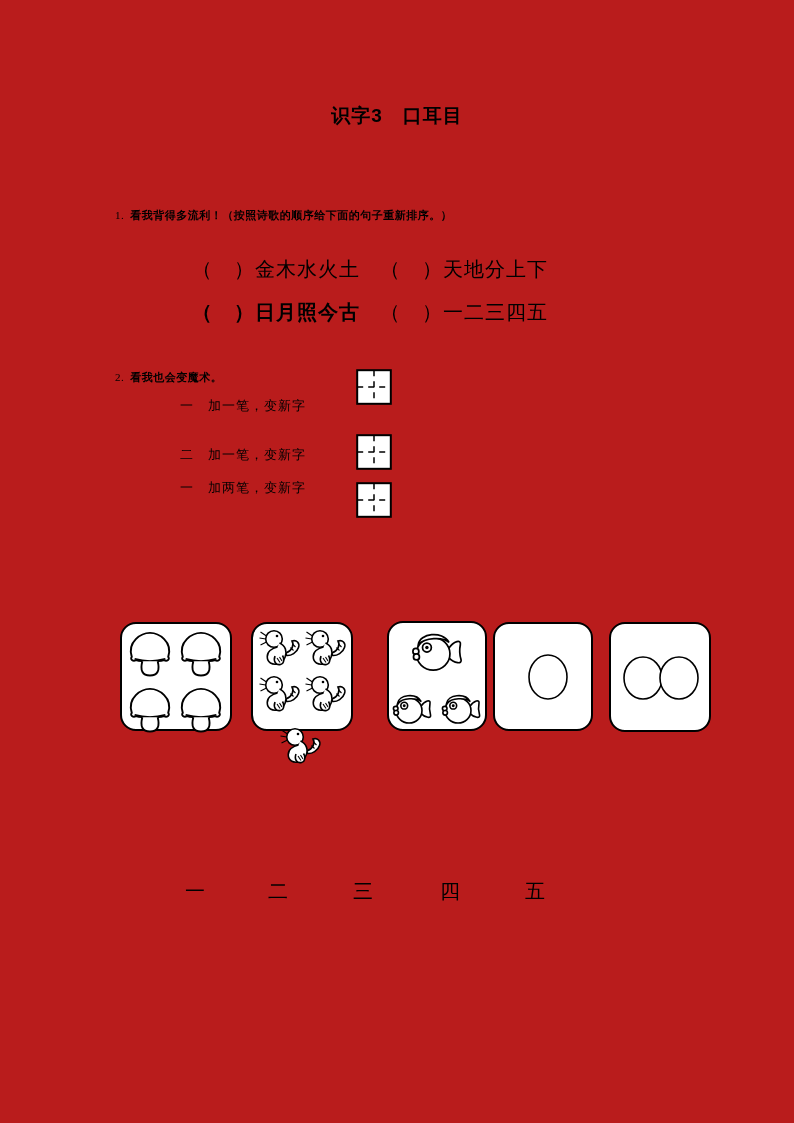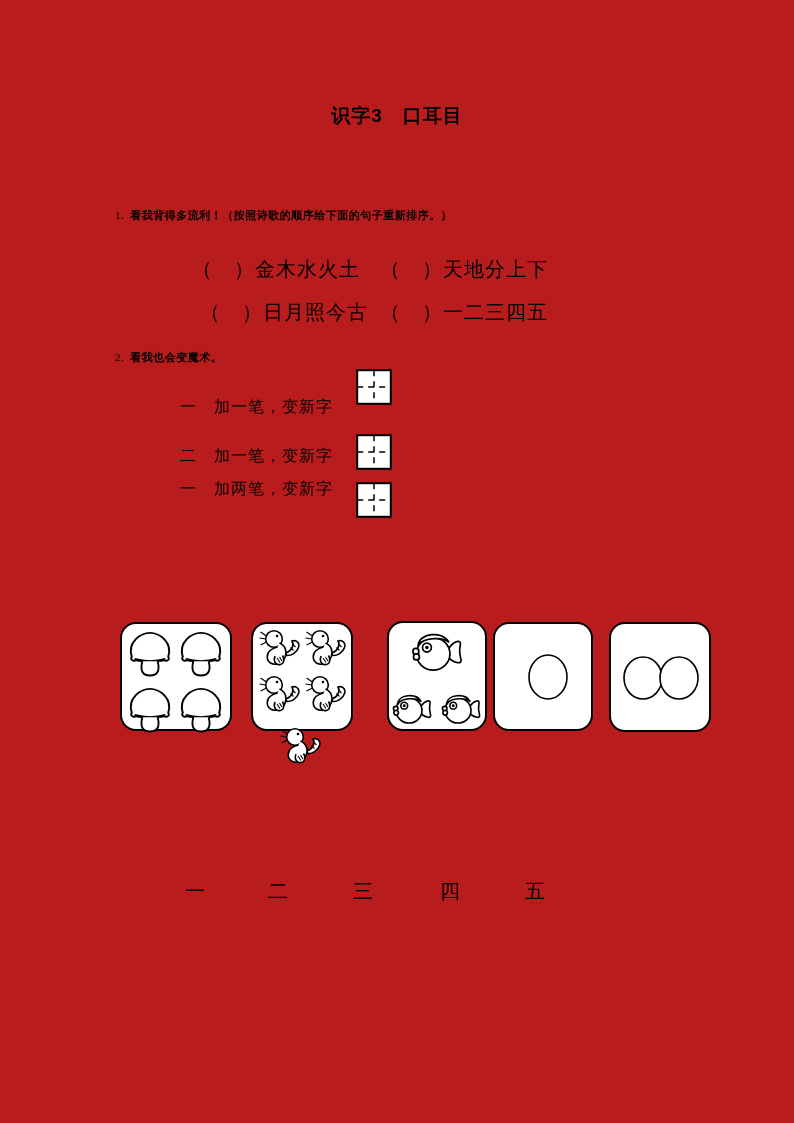--- a/index.html
+++ b/index.html
@@ -19,21 +19,21 @@
   }
   .q-heading{
     font-family:"Liberation Sans","DejaVu Sans",sans-serif;
     font-weight:700;font-size:11px;letter-spacing:.5px;white-space:nowrap;
   }
   .q-heading .qnum{
     font-family:"Liberation Serif","DejaVu Serif",serif;
     font-weight:400;margin-right:6px;
   }
   .item{font-size:20px;letter-spacing:1px;white-space:nowrap;}
-  .q2row{font-size:16px;letter-spacing:1px;white-space:nowrap;}
+  .q2row{font-size:13px;letter-spacing:1px;white-space:nowrap;}
   .pictbox{
     position:absolute;
     border:2px solid #000;border-radius:16px;
     background:#fff;
   }
   .pictbox .icon{position:absolute;}
   .num{font-size:20px;}
   svg{display:block;overflow:visible;}
 </style>
 </head>
@@ -41,24 +41,24 @@
 
 <div class="page">
 
   <div class="abs title">识字3　口耳目</div>
 
   <div class="abs q-heading" style="left:115px;top:208px;">
     <span class="qnum">1.</span><span>看我背得多流利！（按照诗歌的顺序给下面的句子重新排序。）</span>
   </div>
   <div class="abs item" style="left:192px;top:256px;">（　）金木水火土</div>
   <div class="abs item" style="left:380px;top:256px;">（　）天地分上下</div>
-  <div class="abs item" style="left:200px;top:299px;">（　）日月照今古</div>
+  <div class="abs item" style="left:192px;top:299px;font-weight:bold;">（　）日月照今古</div>
   <div class="abs item" style="left:380px;top:299px;font-family:Liberation Mono, monospace;">（　）一二三四五</div>
 
-  <div class="abs q-heading" style="left:115px;top:350px;">
+  <div class="abs q-heading" style="left:115px;top:370px;">
     <span class="qnum">2.</span><span>看我也会变魔术。</span>
   </div>
 
   <div class="abs q2row" style="left:180px;top:397px;">一　加一笔，变新字</div>
   <div class="abs" style="left:356px;top:369px;">
     <svg width="36" height="36" viewBox="0 0 36 36">
       <rect x="1.2" y="1.2" width="33.6" height="33.6" fill="#fff" stroke="#000" stroke-width="2"></rect>
       <line x1="1.2" y1="18" x2="34.8" y2="18" stroke="#000" stroke-width="1.5" stroke-dasharray="6 5"></line>
       <line x1="18" y1="1.2" x2="18" y2="34.8" stroke="#000" stroke-width="1.5" stroke-dasharray="6 5"></line>
     </svg>

